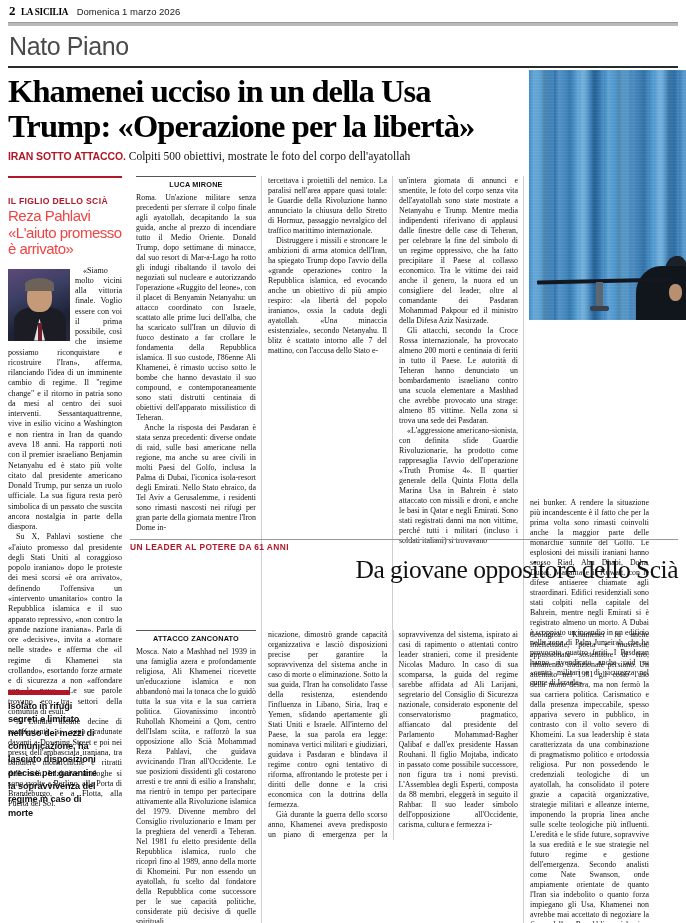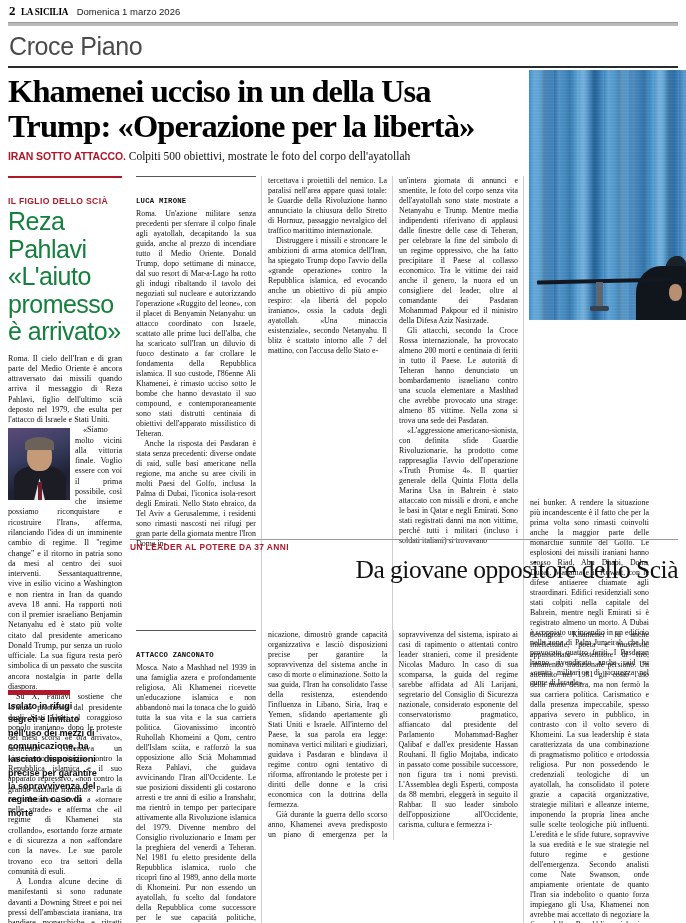--- a/index.html
+++ b/index.html
@@ -185,23 +185,23 @@
     font-size: 8.6px;
     color: #b01829;
     letter-spacing: 0.35px;
     border-top: 2px solid #b01829;
     padding-top: 18px;
     margin-bottom: 2px;
   }
   .rail-head {
     font-family: "Liberation Sans", sans-serif;
     font-weight: 400;
-    font-size: 25px;
+    font-size: 15px;
     line-height: 1.1;
-    color: #15803d;
+    color: #ef4444;
     letter-spacing: -0.5px;
     margin-bottom: 8px;
   }
   .rail-body {
     font-family: "Liberation Serif", serif;
     font-size: 8.1px;
     line-height: 1.27;
     text-align: justify;
     color: #0d0d0d;
     hyphens: auto;
@@ -264,28 +264,29 @@
     gap: 0;
   }
   .col {
     width: 131px;
     padding: 0 5px 0 6px;
     box-sizing: border-box;
   }
   .col + .col { border-left: 1px solid #cfcfcf; }
 
   .byline {
-    font-family: Liberation Mono, monospace;
+    font-family: Liberation Sans, sans-serif;
     font-weight: bold;
     font-size: 7.3px;
     letter-spacing: 0.2px;
     color: #111;
     border-top: 1px solid #555;
-    padding-top: 20px;
+    padding-top: 3px;
     margin-bottom: 4px;
+    text-align: center;
   }
   .body-text {
     font-family: "Liberation Serif", serif;
     font-size: 7.9px;
     line-height: 1.265;
     text-align: justify;
     color: #111;
     hyphens: auto;
   }
   .body-text p { margin: 0; text-indent: 8px; }
@@ -357,21 +358,21 @@
 </head>
 <body>
 
 <div class="masthead">
   <span class="masthead-page">2</span>
   <span class="masthead-name">LA SICILIA</span>
   <span class="masthead-date">Domenica 1 marzo 2026</span>
 </div>
 <div class="rule-top"></div>
 
-<div class="section-title">Croce Piano</div>
+<div class="section-title">Nato Piano</div>
 <div class="rule-section"></div>
 
 <div class="head-wrap">
   <div class="headline">
     <span class="l1">Khamenei ucciso in un della Usa</span>
     <span class="l2">Trump: «Operazione per la libertà»</span>
   </div>
   <div class="kicker-line">
     <span class="kicker-strong">IRAN SOTTO ATTACCO.</span><span class="kicker-rest"> Colpiti 500 obiettivi, mostrate le foto del corpo dell'ayatollah</span>
   </div>
@@ -385,21 +386,20 @@
   <div class="skin"></div>
   <div class="mic-bar"></div>
   <div class="mic-stem"></div>
   <div class="mic-base"></div>
 </div>
 
 <div class="rail">
   <div class="rail-label">IL FIGLIO DELLO SCIÀ</div>
   <div class="rail-head">Reza Pahlavi «L'aiuto promesso è arrivato»</div>
   <div class="rail-body">
-    <p style="margin:0">Roma. Il cielo dell'Iran e di gran parte del Medio Oriente è ancora attraversato dai missili quando arriva il messaggio di Reza Pahlavi, figlio dell'ultimo scià deposto nel 1979, che esulta per l'attacco di Israele e Stati Uniti.</p>
     <div class="rail-photo">
       <div class="bg"></div>
       <div class="body"></div>
       <div class="shirt"></div>
       <div class="tie"></div>
       <div class="head"></div>
       <div class="hair"></div>
     </div>
     <p style="margin:0;text-indent:8px">«Siamo molto vicini alla vittoria finale. Voglio essere con voi il prima possibile, così che insieme possiamo riconquistare e ricostruire l'Iran», afferma, rilanciando l'idea di un imminente cambio di regime. Il "regime change" e il ritorno in patria sono da mesi al centro dei suoi interventi. Sessantaquattrenne, vive in esilio vicino a Washington e non rientra in Iran da quando aveva 18 anni. Ha rapporti noti con il premier israeliano Benjamin Netanyahu ed è stato più volte citato dal presidente americano Donald Trump, pur senza un ruolo ufficiale. La sua figura resta però simbolica di un passato che suscita ancora nostalgia in parte della diaspora.</p>
     <p style="margin:0;text-indent:8px">Su X, Pahlavi sostiene che «l'aiuto promesso dal presidente degli Stati Uniti al coraggioso popolo iraniano» dopo le proteste dei mesi scorsi «è ora arrivato», definendo l'offensiva un «intervento umanitario» contro la Repubblica islamica e il suo apparato repressivo, «non contro la grande nazione iraniana». Parla di ore «decisive», invita a «tornare nelle strade» e afferma che «il regime di Khamenei sta crollando», esortando forze armate e di sicurezza a non «affondare con la nave». Le sue parole trovano eco tra settori della comunità di esuli.</p>
@@ -430,21 +430,21 @@
   </div>
   <div class="col" style="padding-top:322px">
     <div class="body-text">
       <p class="first">nei bunker. A rendere la situazione più incandescente è il fatto che per la prima volta sono rimasti coinvolti anche la maggior parte delle monarchie sunnite del Golfo. Le esplosioni dei missili iraniani hanno scosso Riad, Abu Dhabi, Doha, Dubai, Manama e il Kuwait, con le difese antiaeree chiamate agli straordinari. Edifici residenziali sono stati colpiti nella capitale del Bahrein, mentre negli Emirati si è registrato almeno un morto. A Dubai è scoppiato un incendio in un edificio nella zona di Palm Jumeirah, che ha provocato quattro feriti. I Pasdaran hanno rivendicato anche raid su «centri militari e di sicurezza nel cuore di Israele».</p>
     </div>
   </div>
 </div>
 
 <div class="story2-rule"></div>
 <div class="story2">
-  <div class="story2-kicker">UN LEADER AL POTERE DA 37 ANNI</div>
+  <div class="story2-kicker">UN LEADER AL POTERE DA 61 ANNI</div>
   <div class="story2-head">
     <span class="l1">Da giovane oppositore dello Scià</span>
   </div>
 </div>
 
 <div class="pullbox">
   <div class="bar"></div>
   <div class="pullquote">Isolato in rifugi segreti e limitato nell'uso dei mezzi di comunicazione, ha lasciato disposizioni precise per garantire la sopravvivenza del regime in caso di morte</div>
 </div>
 

